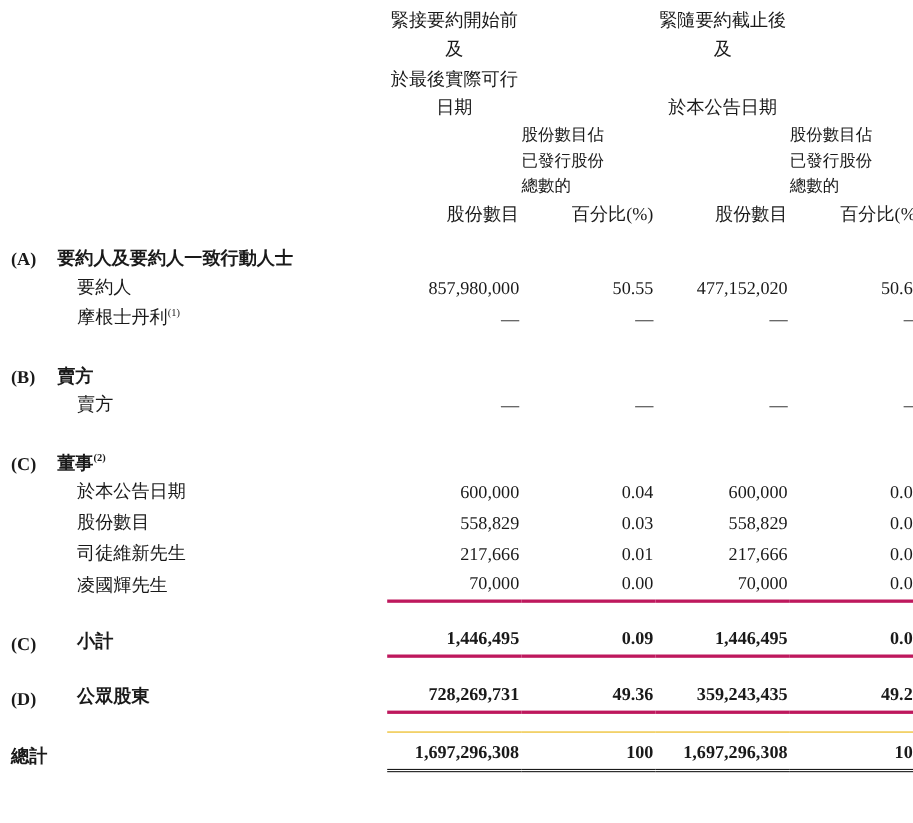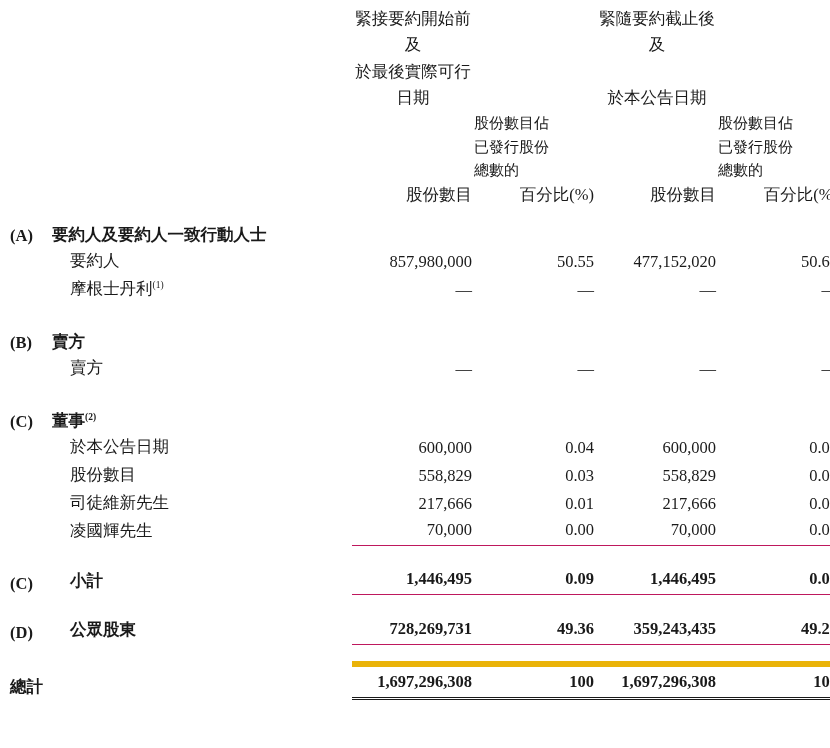--- a/index.html
+++ b/index.html
@@ -86,23 +86,23 @@
   }
   .num {
     text-align: right;
     padding-right: 2px;
     padding-top: 3px;
     padding-bottom: 3px;
     white-space: nowrap;
     margin-top: 44px;
   }
   .bold .num, .bold .row-name, .bold .sec-label { font-weight: bold; }
-  .rule-bot-thin .num { border-bottom: 1px solid #be185d; padding-bottom: 5px; }
+  .rule-bot-thin .num { border-bottom: 3px solid #be185d; padding-bottom: 5px; }
   .rule-double .num {
-    border-top: 6px solid #eab308;
+    border-top: 1px solid #eab308;
     border-bottom: 3px double #1a1a1a;
     padding-top: 4px;
     padding-bottom: 5px;
   }
   .gap-md td { height: 16px; }
 
   sup {
     font-size: 9.5px;
     vertical-align: super;
     line-height: 0;

